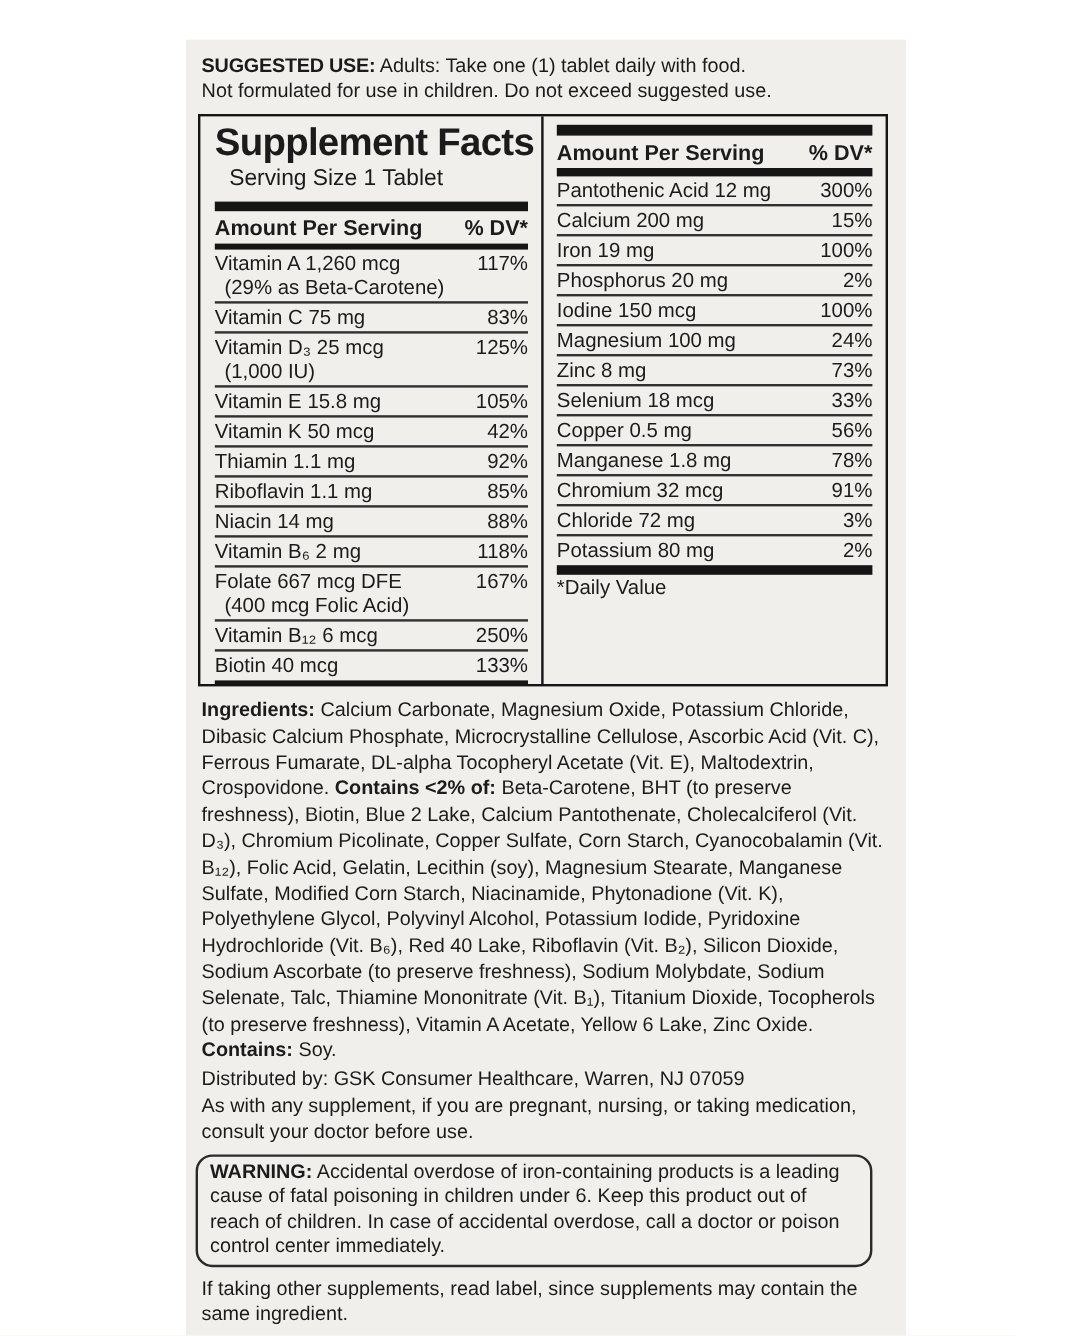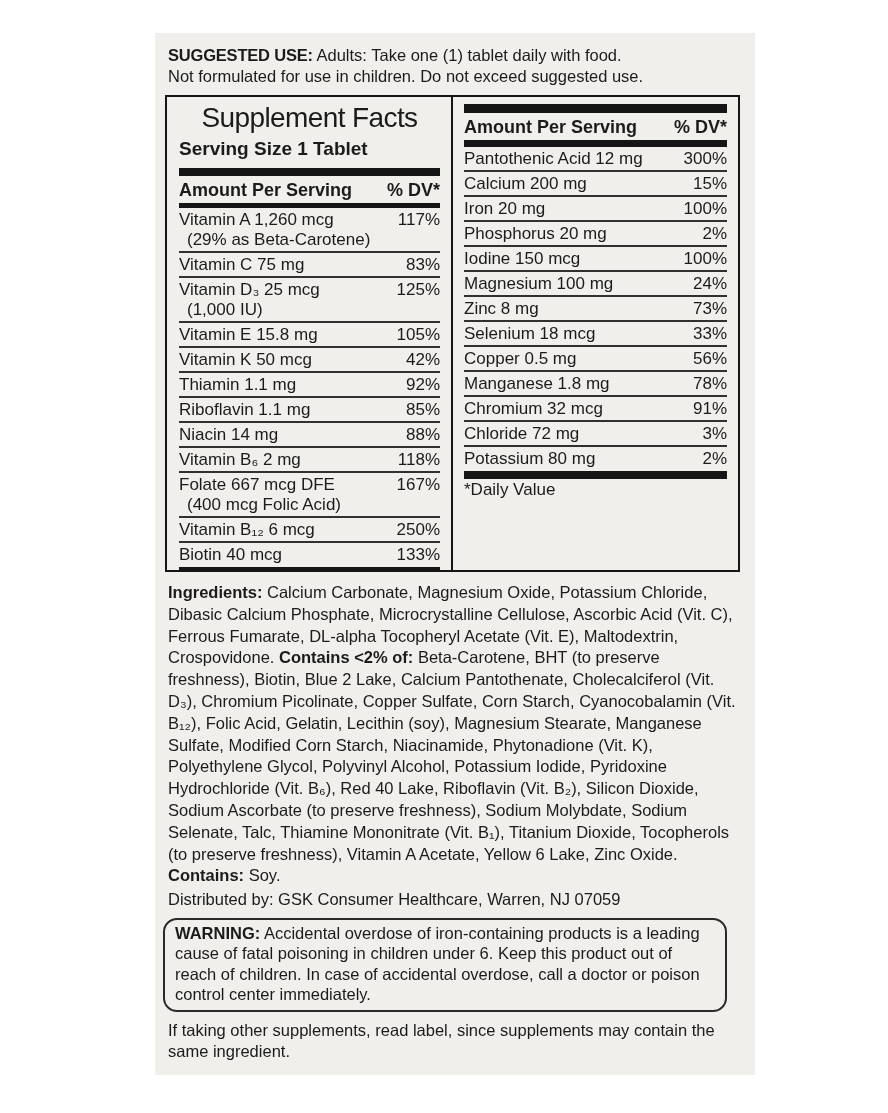--- a/index.html
+++ b/index.html
@@ -18,22 +18,22 @@
   
   .panel{
     margin:8px 0 0 10px;width:575px;height:477px;box-sizing:border-box;
     border:2px solid #151515;display:flex;background:transparent;
   }
   .col{box-sizing:border-box;}
   .col.left{width:284px;padding:2px 11px 0 12px;display:flex;flex-direction:column;}
   .vdiv{width:2px;background:#151515;}
   .col.right{flex:1;padding:5px 11px 0 11px;display:flex;flex-direction:column;}
 
-  .sf-title{font-size:28px;font-weight:normal;letter-spacing:-0.6px;line-height:32px;margin-top:3px;white-space:nowrap;text-align:center;}
-  .serving{font-size:19px;line-height:24px;margin:3px 0 7px;font-weight:bold;}
+  .sf-title{font-size:32px;font-weight:bold;letter-spacing:-0.6px;line-height:32px;margin-top:3px;white-space:nowrap;text-align:center;}
+  .serving{font-size:19px;line-height:24px;margin:3px 12px 7px;}
   .bar-lg{height:11px;background:#151515;}
   .bar-rt{height:9px;background:#151515;margin-top:2px;}
   .hdr{display:flex;justify-content:space-between;font-weight:bold;font-size:18px;line-height:22px;padding:3px 0 2px;}
   .bar-md{height:7px;background:#151515;}
   .rows{display:block;}
   .row{
     display:flex;justify-content:space-between;align-items:flex-start;
     font-size:17px;line-height:20px;padding:2px 0 1px;border-bottom:2px solid #303030;
   }
   .rows .row:last-child{border-bottom:none;}
@@ -154,21 +154,21 @@
             <div class="nm"><span>Pantothenic Acid 12 mg</span></div>
             <div class="dv">300%</div>
           </div>
 
           <div class="row">
             <div class="nm"><span>Calcium 200 mg</span></div>
             <div class="dv">15%</div>
           </div>
 
           <div class="row">
-            <div class="nm"><span>Iron 20 mg</span></div>
+            <div class="nm"><span>Iron 19 mg</span></div>
             <div class="dv">100%</div>
           </div>
 
           <div class="row">
             <div class="nm"><span>Phosphorus 20 mg</span></div>
             <div class="dv">2%</div>
           </div>
 
           <div class="row">
             <div class="nm"><span>Iodine 150 mcg</span></div>
@@ -224,19 +224,20 @@
 
   <p class="ing"><b>Ingredients:</b>
     <span>Calcium Carbonate, Magnesium Oxide, Potassium Chloride, Dibasic Calcium Phosphate, Microcrystalline Cellulose, Ascorbic Acid (Vit. C), Ferrous Fumarate, DL-alpha Tocopheryl Acetate (Vit. E), Maltodextrin, Crospovidone.</span>
     <b>Contains &lt;2% of:</b>
     <span>Beta-Carotene, BHT (to preserve freshness), Biotin, Blue 2 Lake, Calcium Pantothenate, Cholecalciferol (Vit. D₃), Chromium Picolinate, Copper Sulfate, Corn Starch, Cyanocobalamin (Vit. B₁₂), Folic Acid, Gelatin, Lecithin (soy), Magnesium Stearate, Manganese Sulfate, Modified Corn Starch, Niacinamide, Phytonadione (Vit. K), Polyethylene Glycol, Polyvinyl Alcohol, Potassium Iodide, Pyridoxine Hydrochloride (Vit. B₆), Red 40 Lake, Riboflavin (Vit. B₂), Silicon Dioxide, Sodium Ascorbate (to preserve freshness), Sodium Molybdate, Sodium Selenate, Talc, Thiamine Mononitrate (Vit. B₁), Titanium Dioxide, Tocopherols (to preserve freshness), Vitamin A Acetate, Yellow 6 Lake, Zinc Oxide.</span>
     <b>Contains:</b>
     <span>Soy.</span></p>
 
   <p class="dist">Distributed by: GSK Consumer Healthcare, Warren, NJ 07059</p>
 
+  <p class="note">As with any supplement, if you are pregnant, nursing, or taking medication, consult your doctor before use.</p>
 
   <div class="warn"><b>WARNING:</b>
     <span>Accidental overdose of iron-containing products is a leading cause of fatal poisoning in children under 6. Keep this product out of reach of children. In case of accidental overdose, call a doctor or poison control center immediately.</span></div>
 
   <p class="footer">If taking other supplements, read label, since supplements may contain the same ingredient.</p>
 
 </div>
 
 </body></html>

